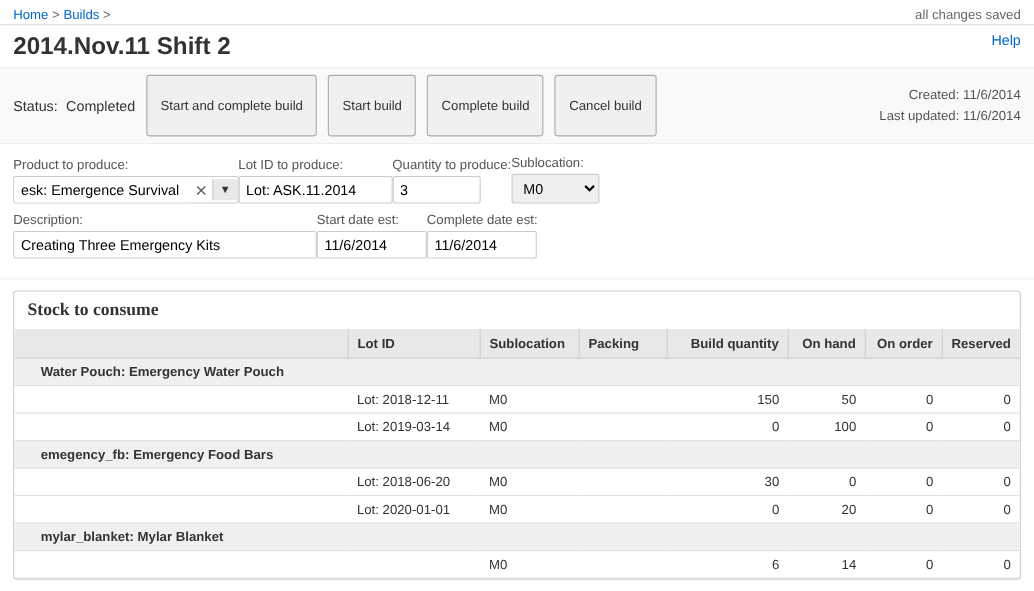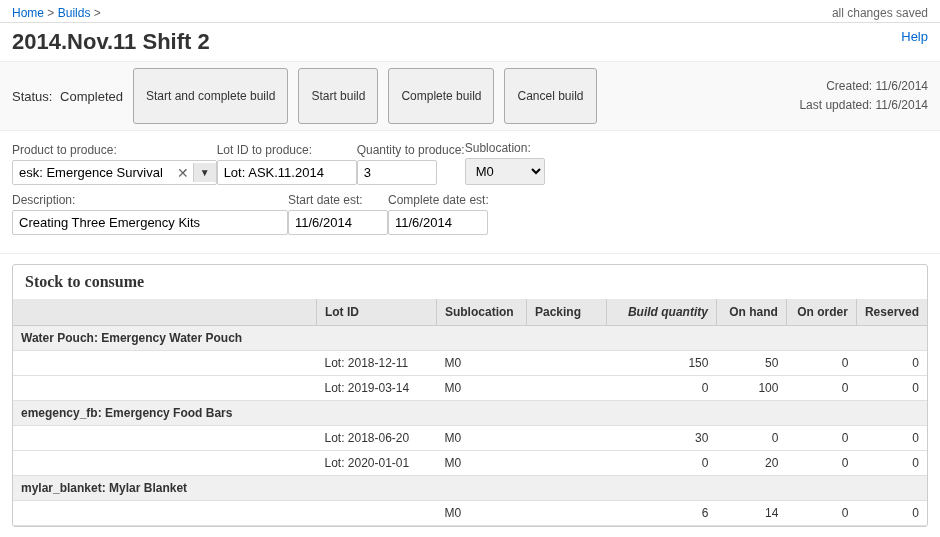--- a/index.html
+++ b/index.html
@@ -31,27 +31,27 @@
     
     .section { margin: 10px 12px; border: 1px solid #ccc; border-radius: 3px; }
     .section-title { font-size: 16px; font-weight: bold; padding: 8px 12px; color: #333; font-family: Liberation Serif, serif; }
     
     table { width: 100%; border-collapse: collapse; font-size: 12px; }
     thead tr { background: #e8e8e8; }
     thead th { padding: 6px 8px; text-align: left; font-weight: bold; border-bottom: 1px solid #ccc; border-right: 1px solid #ccc; }
     thead th:last-child { border-right: none; }
     tbody tr { border-bottom: 1px solid #e0e0e0; }
     tbody tr.group-header { background: #f0f0f0; font-weight: bold; }
-    tbody tr.group-header td { padding: 5px 8px; }
+    tbody tr.group-header td { padding: 5px 24px; }
     tbody tr.data-row td { padding: 5px 8px; }
     tbody tr.data-row td:first-child { padding-left: 20px; }
     .col-lot { width: 120px; }
     .col-sublocation { width: 90px; }
     .col-packing { width: 80px; }
-    .col-buildqty { width: 110px; text-align: right; font-style: italic; }
+    .col-buildqty { width: 110px; text-align: right; }
     .col-onhand { width: 70px; text-align: right; }
     .col-onorder { width: 70px; text-align: right; }
     .col-reserved { width: 70px; text-align: center; }
     td.num { text-align: right; }
     .table-wrap { overflow: hidden; }
   </style>
 </head>
 <body>
 
 <div class="top-bar">

